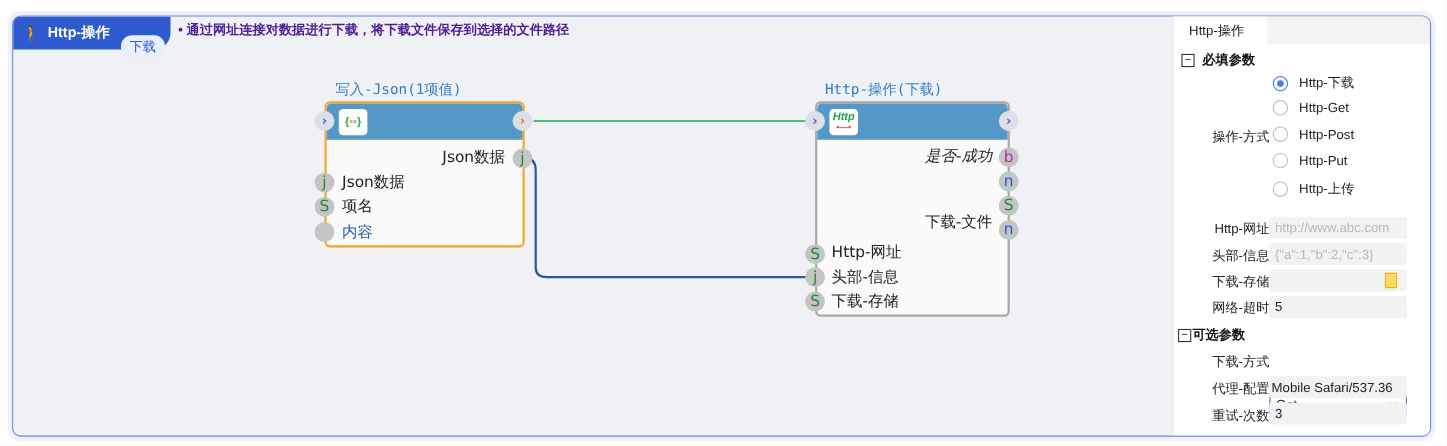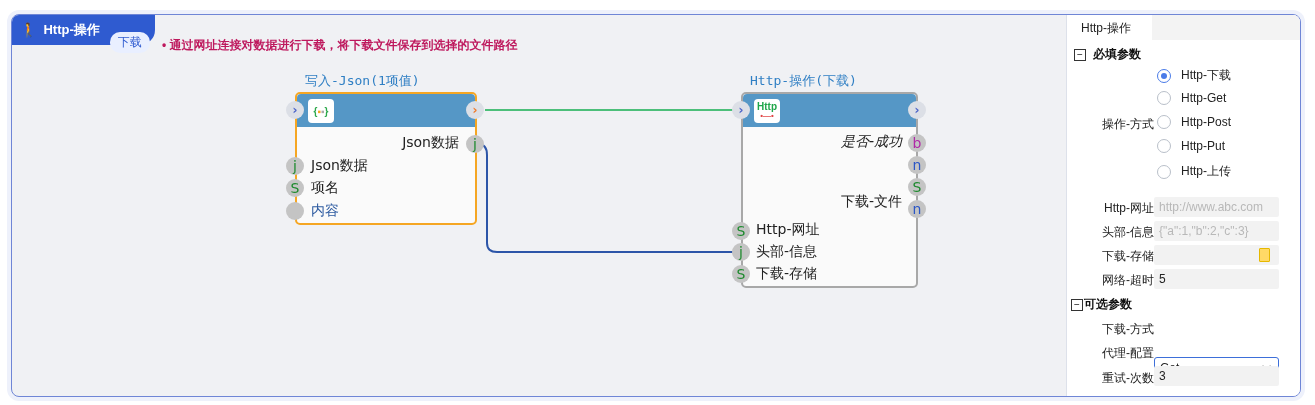--- a/index.html
+++ b/index.html
@@ -18,21 +18,21 @@
     background: #2f5bd0; border-bottom-right-radius: 15px;
     display: flex; align-items: center; padding-left: 8px; color: #fff;
   }
   .title-pill .walker { font-size: 14px; margin-right: 6px; }
   .title-pill .ttl { font-size: 13px; font-weight: bold; }
   .title-pill .badge {
     margin-left: 10px; background: #e9efff; color: #2f5bd0; font-size: 12px; font-weight: normal;
     border-radius: 10px; padding: 2px 8px; margin-top: 24px;
   }
   .title-desc {
-    position: absolute; left: 150px; top: 22px; color: #be185d; font-size: 12px; font-weight: bold;
+    position: absolute; left: 150px; top: 4px; color: #4c1d95; font-size: 12px; font-weight: bold;
   }
   .node-title { position: absolute; font-family: "DejaVu Sans Mono", monospace; font-size: 13px; color: #2f7fc4; white-space: nowrap; }
   .node-box { position: absolute; border-radius: 5px; background: #fafafa; }
   .node-head { position: absolute; left: 0; top: 0; right: 0; height: 33px; background: #5597c6; border-radius: 4px 4px 0 0; }
   .node-icon {
     position: absolute; left: 11px; top: 5px; width: 26px; height: 24px; background: #fff; border-radius: 4px;
     display: flex; align-items: center; justify-content: center; font-size: 10px; font-weight: bold;
   }
   .port {
     position: absolute; width: 18px; height: 18px; border-radius: 50%;
@@ -101,21 +101,21 @@
     <div class="plabel" style="left:299px; top:142px;">Json数据</div>
     <div class="port" style="left:274px; top:164px; color:#1e8a2e;">S</div>
     <div class="plabel" style="left:299px; top:164px;">项名</div>
     <div class="port" style="left:274px; top:187px;"></div>
     <div class="plabel" style="left:299px; top:187px; color:#2c5aa0;">内容</div>
 
     <div class="node-title" style="left:738px; top:57px;">Http-操作(下载)</div>
     <div class="node-box" style="left:729px; top:77px; width:177px; height:196px; border:2px solid #a8a8a8;">
       <div class="node-head">
         <div class="node-icon" style="flex-direction:column; line-height:1;">
-          <span style="color:#1fa64a; font-size:10px;">Http</span>
+          <span style="color:#1fa64a; font-size:10px;font-style:italic;">Http</span>
           <span style="color:#e04646; font-size:8px;">•—•</span>
         </div>
       </div>
     </div>
     <div class="port flow" style="left:720px; top:86px; color:#4b63c9;">›</div>
     <div class="port flow" style="left:896px; top:86px; color:#4b63c9;">›</div>
 
     <div class="plabel right" style="left:760px; top:118px; width:130px;font-style:italic;">是否-成功</div>
     <div class="port" style="left:896px; top:119px; color:#b02aa8;">b</div>
     <div class="port" style="left:896px; top:141px; color:#2a56c6;">n</div>
@@ -183,17 +183,18 @@
       <span>可选参数</span>
     </div>
 
     <div class="flabel" style="top:306px;">下载-方式</div>
     <div class="field select" style="top:302px;margin-top:40px;">
       <span>Get</span>
       <span class="chev">﹀</span>
     </div>
 
     <div class="flabel" style="top:330px;">代理-配置</div>
+    <div class="field" style="top:327px; padding-left:2px;">Mobile Safari/537.36</div>
 
     <div class="flabel" style="top:355px;">重试-次数</div>
     <div class="field" style="top:351px;">3</div>
   </div>
 </div>
 
 </body></html>

